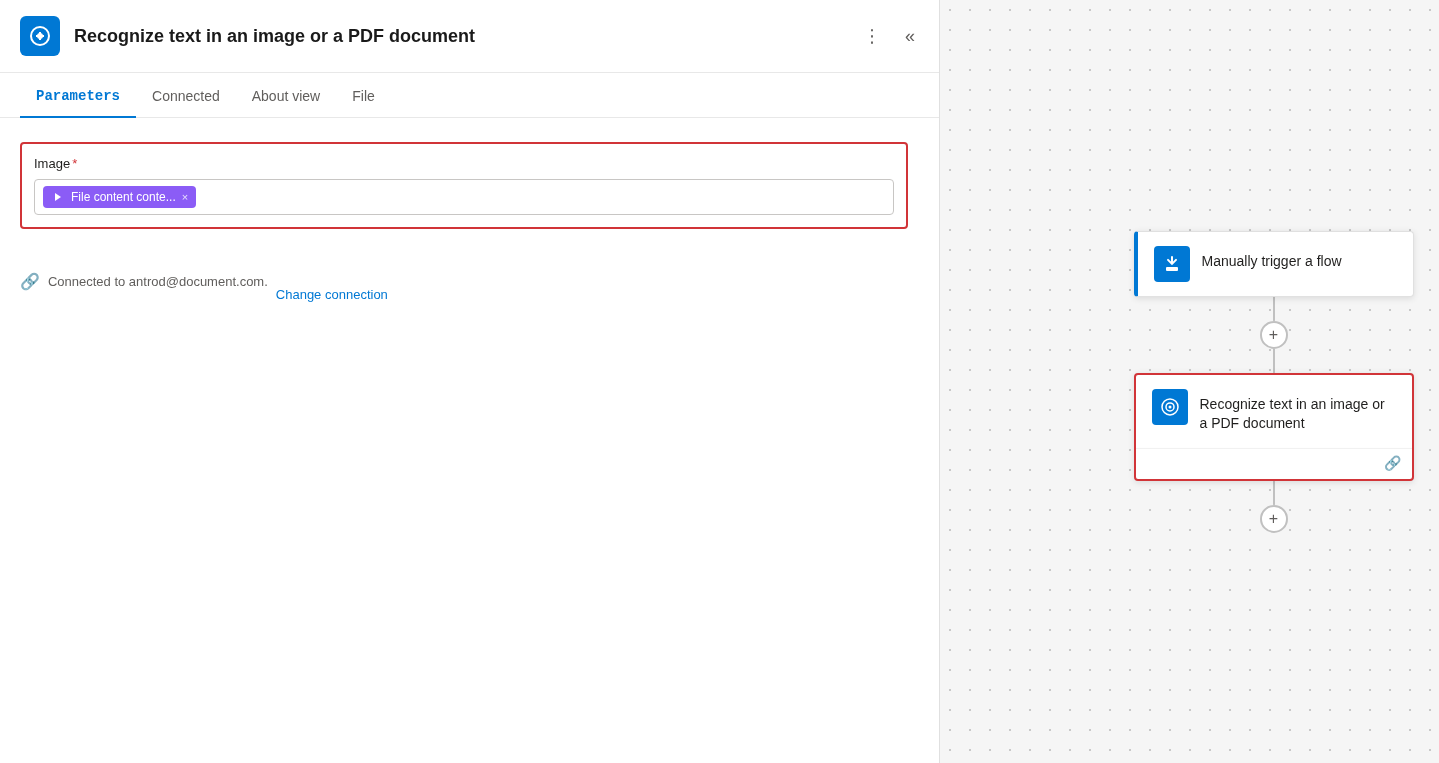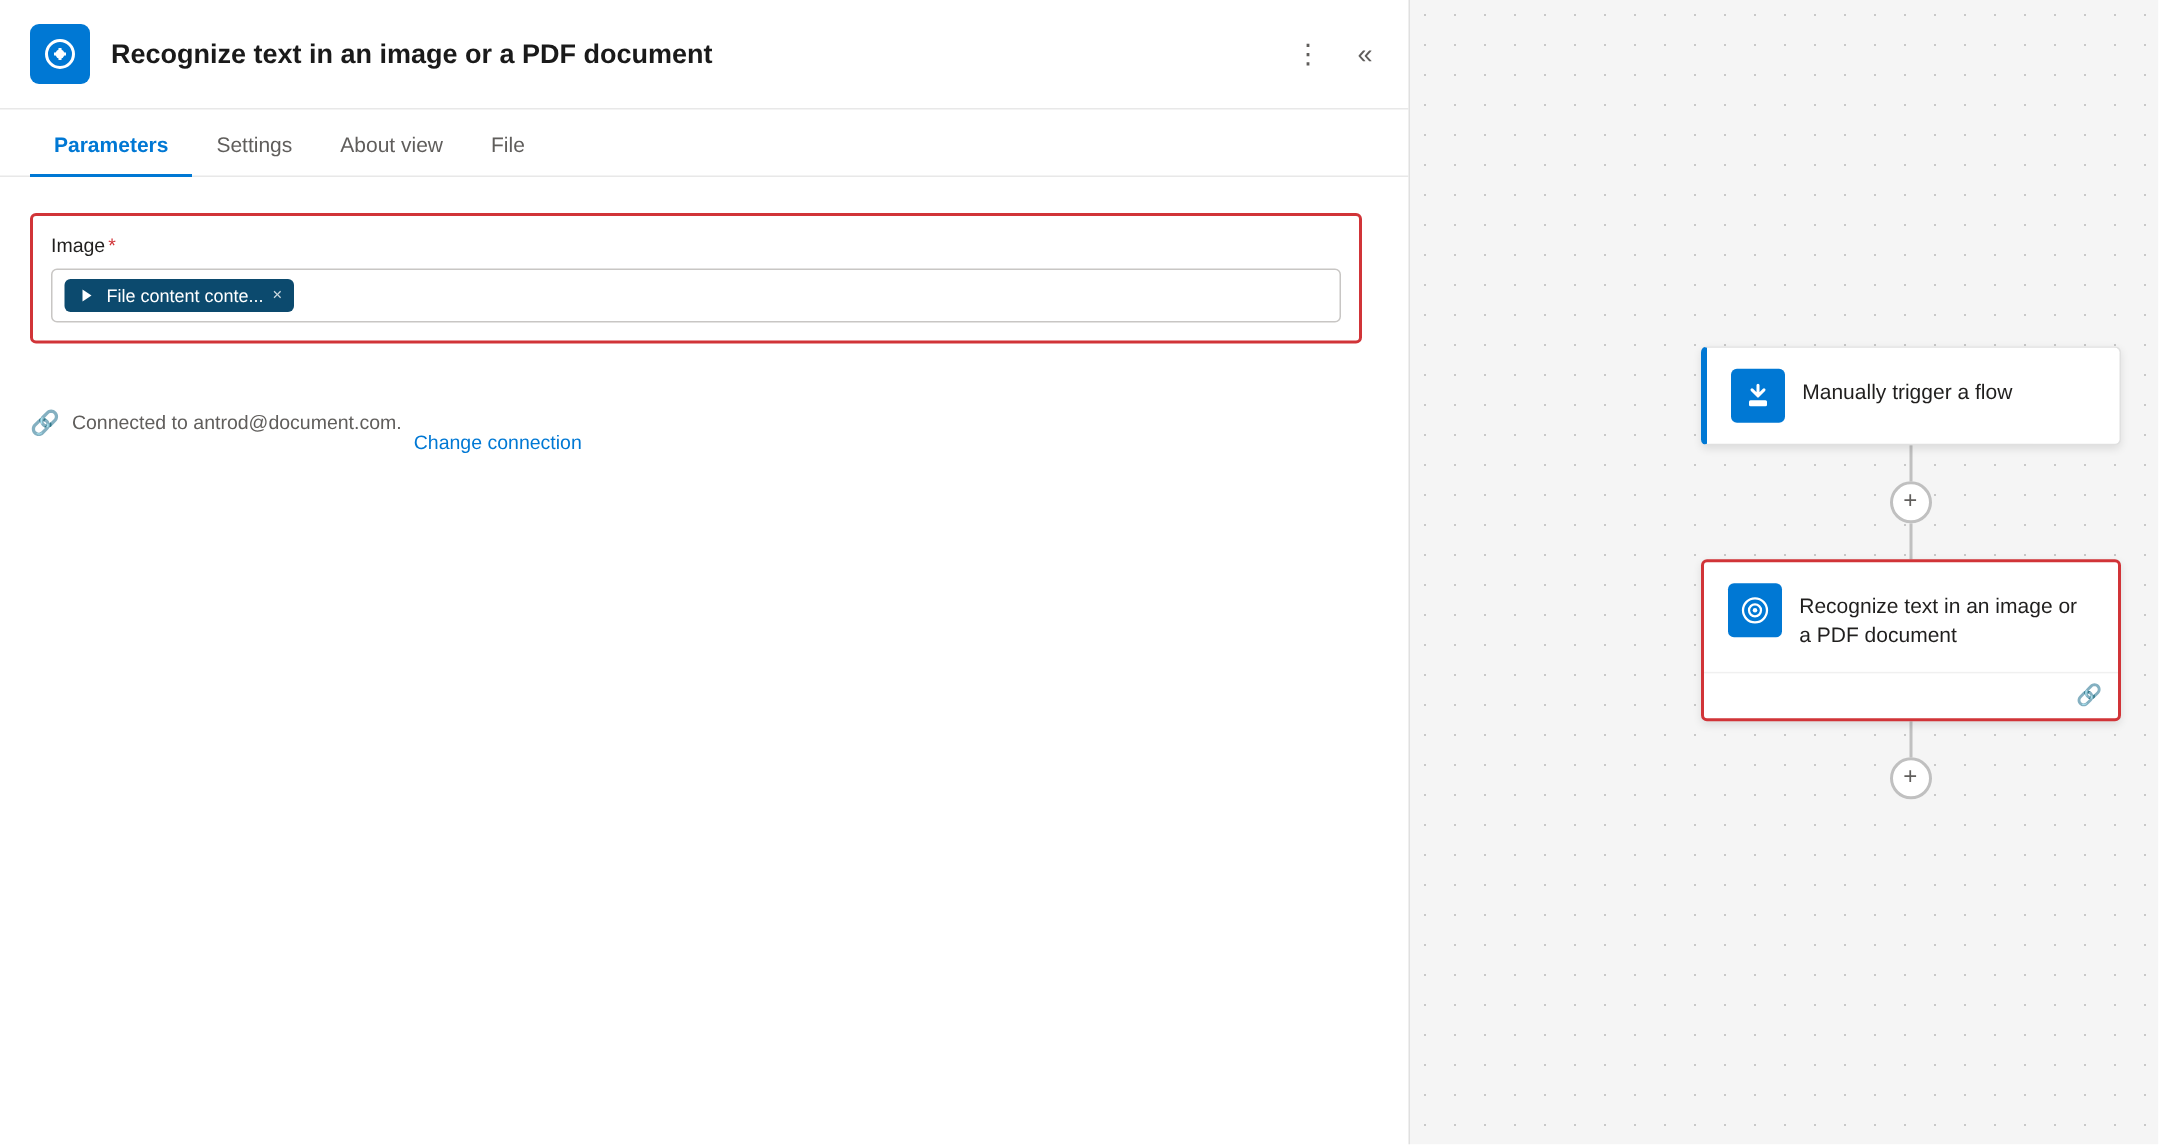--- a/index.html
+++ b/index.html
@@ -79,20 +79,21 @@
       color: #605e5c;
       border-bottom: 2px solid transparent;
       position: relative;
       top: 1px;
     }
 
     .tab.active {
       color: #0078d4;
       border-bottom: 2px solid #0078d4;
       font-weight: 600;
+      font-family: Liberation Mono, monospace;
     }
 
     
     .panel-content {
       padding: 24px 20px;
       flex: 1;
     }
 
     .field-section {
       border: 2px solid #d13438;
@@ -118,21 +119,21 @@
       border: 1px solid #c8c6c4;
       border-radius: 4px;
       padding: 6px 8px;
       min-height: 36px;
       display: flex;
       align-items: center;
       background: #fff;
     }
 
     .tag {
-      background: #0c4a6e;
+      background: #8b5cf6;
       color: #fff;
       border-radius: 4px;
       padding: 4px 8px;
       font-size: 12px;
       display: flex;
       align-items: center;
       gap: 6px;
       white-space: nowrap;
     }
 
@@ -299,21 +300,21 @@
         <span>«</span>
       </button>
     </div>
   </div>
 
   <div class="tabs">
     <div class="tab active">
       <span>Parameters</span>
     </div>
     <div class="tab">
-      <span>Settings</span>
+      <span>Connected</span>
     </div>
     <div class="tab">
       <span>About view</span>
     </div>
     <div class="tab">
       <span>File</span>
     </div>
   </div>
 
   <div class="panel-content">

